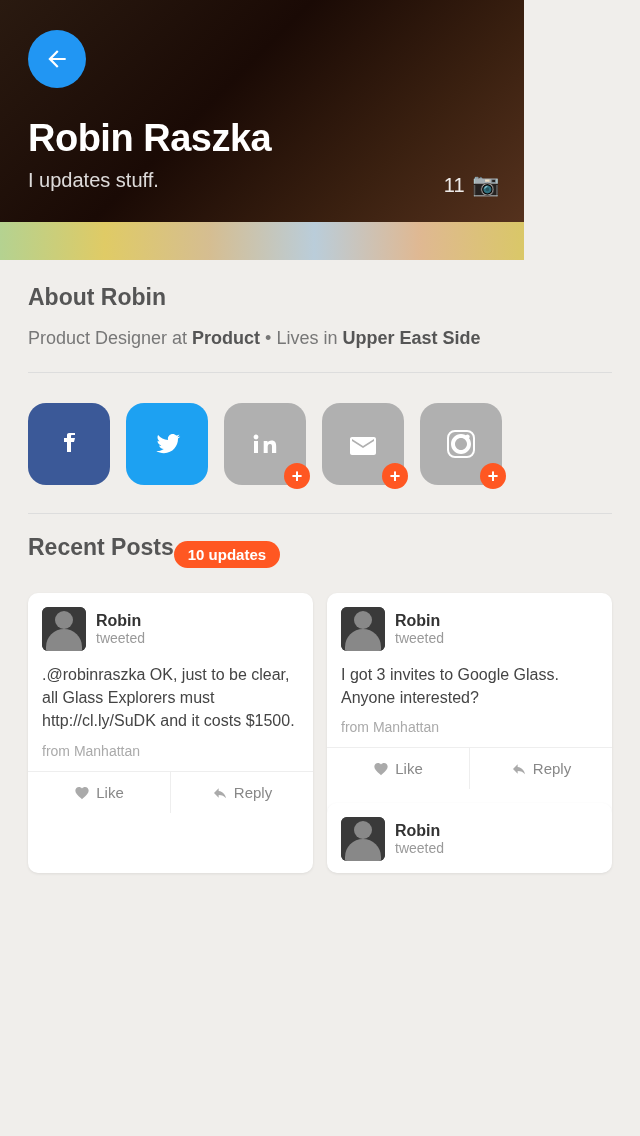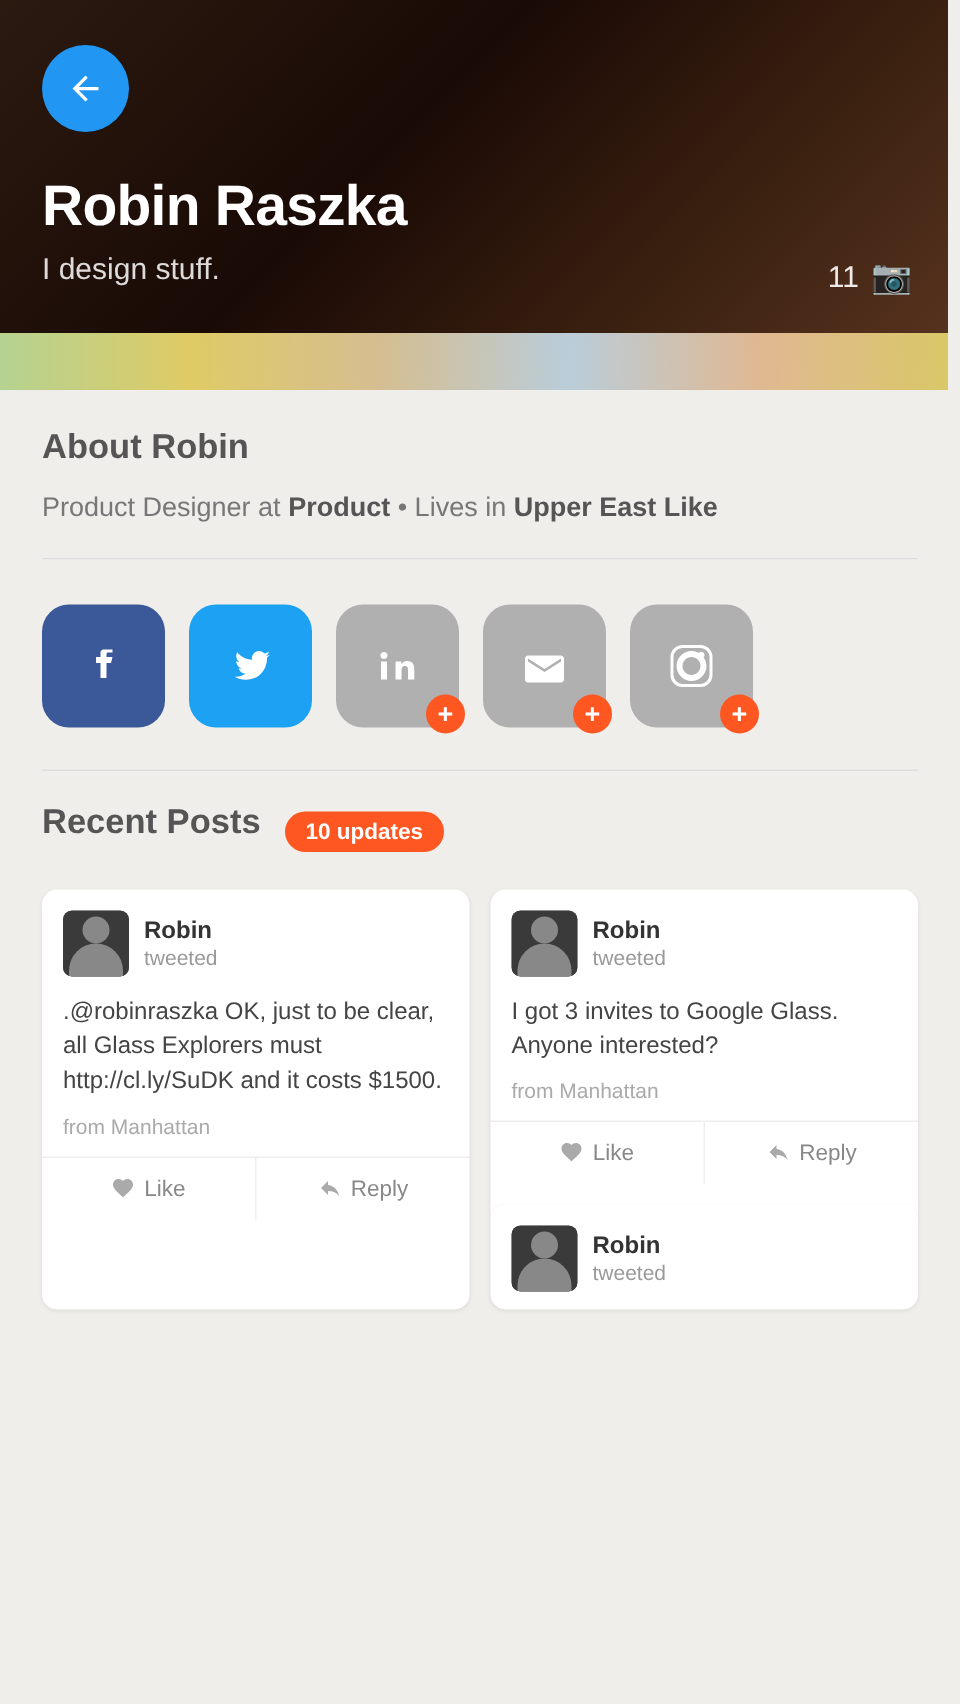--- a/index.html
+++ b/index.html
@@ -8,21 +8,21 @@
       width: 640px;
       min-height: 1136px;
       font-family: -apple-system, 'Helvetica Neue', Arial, sans-serif;
       background: #f0eeeb;
       overflow-x: hidden;
     }
 
     
     .header {
       position: relative;
-      width: 632px;
+      width: 524px;
       height: 260px;
       background: linear-gradient(135deg, #2a1a10 0%, #1a0a05 40%, #3a2010 70%, #5a3520 100%);
       overflow: hidden;
     }
     .header-map-strip {
       position: absolute;
       bottom: 0;
       left: 0;
       width: 100%;
       height: 38px;
@@ -161,21 +161,20 @@
     }
 
     
     .recent-section {
       padding: 20px 28px 10px;
       background: #f0eeeb;
     }
     .recent-header {
       display: flex;
       align-items: center;
-      gap: 16px;
       margin-bottom: 18px;
     }
     .updates-badge {
       background: #ff5722;
       color: white;
       font-size: 15px;
       font-weight: 700;
       padding: 5px 14px;
       border-radius: 20px;
     }
@@ -265,21 +264,21 @@
       border-top: 1px solid #eee;
     }
     .post-action-btn {
       flex: 1;
       text-align: center;
       padding: 12px 0;
       font-size: 15px;
       color: #888;
       cursor: pointer;
       display: flex;
-      align-items: flex-start;
+      align-items: flex-end;
       justify-content: center;
       gap: 6px;
     }
     .post-action-btn:first-child {
       border-right: 1px solid #eee;
     }
     .post-action-btn svg {
       width: 16px;
       height: 16px;
       fill: #aaa;
@@ -289,33 +288,33 @@
 <body>
 
 <div class="header">
   <div class="header-map-strip"></div>
   <button class="back-btn">
     <svg viewBox="0 0 24 24">
       <path d="M20 11H7.83l5.59-5.59L12 4l-8 8 8 8 1.41-1.41L7.83 13H20v-2z"></path>
     </svg>
   </button>
   <div class="header-name">Robin Raszka</div>
-  <div class="header-bio">I design stuff.</div>
+  <div class="header-bio">I updates stuff.</div>
   <div class="header-photos">
     <span>11</span>
     <span class="camera-icon">📷</span>
   </div>
 </div>
 
 <div class="content">
 
   <div class="section">
     <div class="section-title">About Robin</div>
     <div class="about-text">
-      <span>Product Designer at </span><strong>Product</strong><span> • Lives in </span><strong>Upper East Like</strong>
+      <span>Product Designer at </span><strong>Product</strong><span> • Lives in </span><strong>Upper East Side</strong>
     </div>
   </div>
 
   <div class="divider"></div>
 
   <div class="profiles-section">
     <div class="social-icons">
 
       <div class="social-icon-wrap">
         <div class="social-icon facebook">

